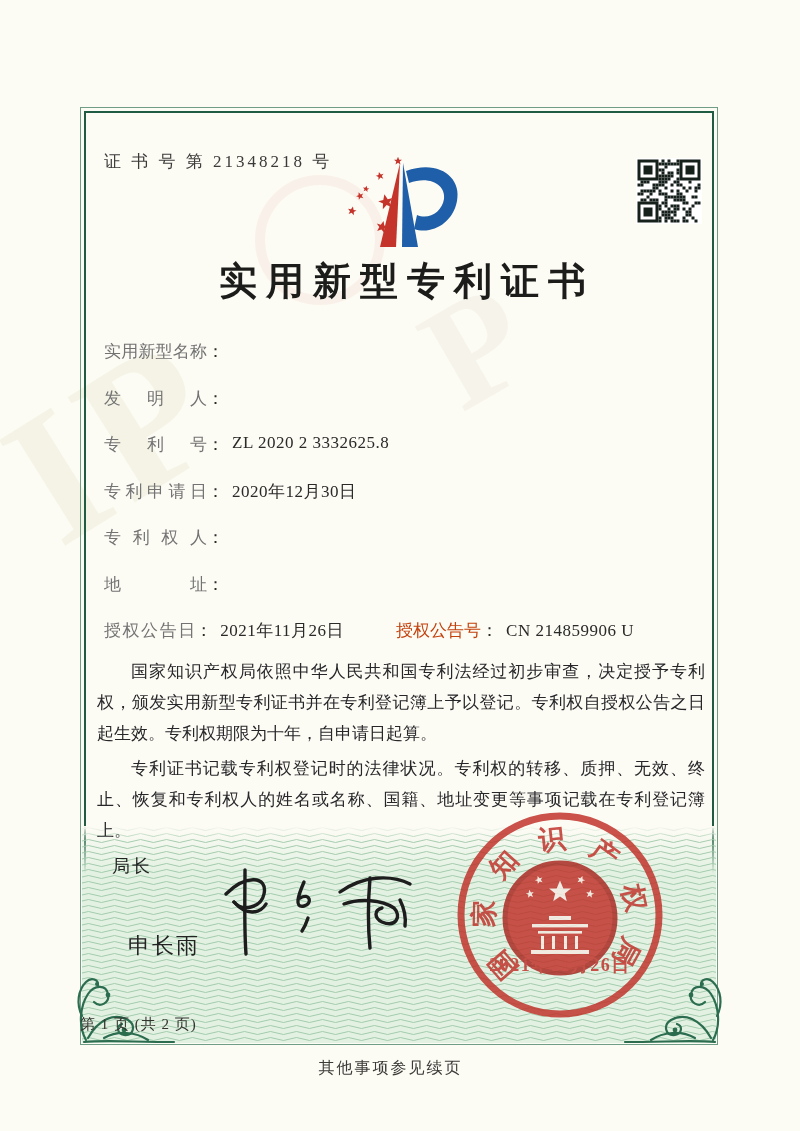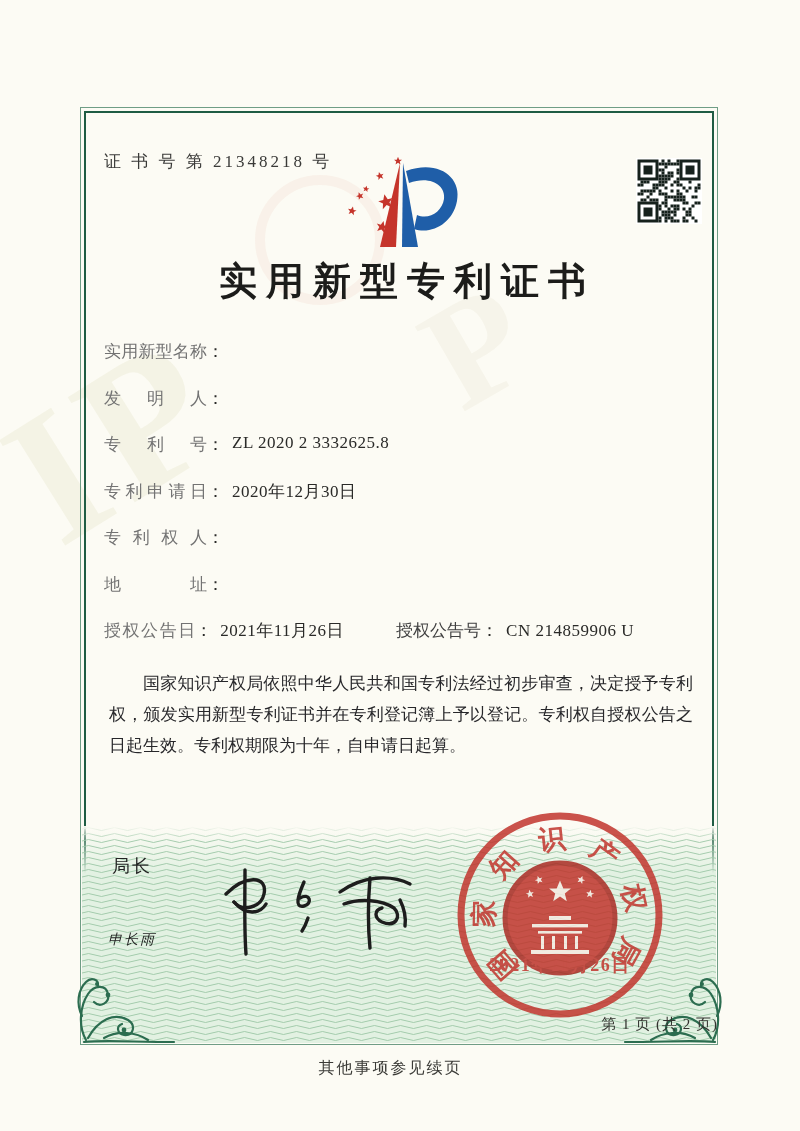--- a/index.html
+++ b/index.html
@@ -38,34 +38,34 @@
   }
   .fields{position:absolute;left:104px;top:340px;width:530px;font-size:17px;}
   .frow{height:46.5px;display:flex;align-items:flex-start;white-space:nowrap;}
   .lbl{
     display:inline-block;width:103px;text-align:justify;text-align-last:justify;
     color:#737373;
   }
   .colon{display:inline-block;margin-right:8px;}
   .val{letter-spacing:0.5px;}
   .pair2{margin-left:52px;}
-  .pair2 .lbl2{color:#404040;}
+  .pair2 .lbl2{color:#c2410c;}
   .body-text{
     position:absolute;left:93px;top:652px;width:616px;
     font-size:17px;line-height:31px;text-align:justify;color:#27272a;
   }
-  .body-text p{margin:16px;text-indent:2em;font-style:normal;}
+  .body-text p{margin:4px;text-indent:2em;font-style:normal;}
   
   .band{position:absolute;left:82px;top:826px;width:634px;height:217px;}
   .sig-title{position:absolute;left:112px;top:854px;font-size:18px;letter-spacing:2px;color:#232323;text-align:center;}
-  .sig-name{position:absolute;left:108px;top:931px;font-size:14px;letter-spacing:2px;color:#232323;font-style:italic;}
+  .sig-name{position:absolute;left:128px;top:931px;font-size:22px;letter-spacing:2px;color:#232323;}
   .signature-svg{position:absolute;left:212px;top:856px;}
   .seal-svg{position:absolute;left:453px;top:808px;opacity:0.92;}
   .page-num{
-    position:absolute;left:80px;top:1015px;width:638px;text-align:right;
+    position:absolute;left:80px;top:1015px;width:638px;text-align:left;
     font-size:15px;letter-spacing:1px;color:#33332f;
   }
   .bottom-note{
     position:absolute;left:0;top:1058px;width:781px;text-align:center;
     font-size:16px;letter-spacing:2px;color:#3a3a36;
   }
   .qr{position:absolute;left:636px;top:158px;}
   .logo{position:absolute;left:330px;top:157px;}
   .flourish{position:absolute;}
   .fl-bl{left:74px;top:946px;}
@@ -340,20 +340,21 @@
       <span class="colon">：</span>
       <span class="val">2021年11月26日</span>
     <span class="pair2">
       <span class="lbl2">授权公告号</span><span class="colon">：</span><span class="val">CN 214859906 U</span>
     </span>
   </div>
 </div>
 
 <div class="body-text">
   <p>国家知识产权局依照中华人民共和国专利法经过初步审查，决定授予专利权，颁发实用新型专利证书并在专利登记簿上予以登记。专利权自授权公告之日起生效。专利权期限为十年，自申请日起算。</p>
+  <p>专利证书记载专利权登记时的法律状况。专利权的转移、质押、无效、终止、恢复和专利权人的姓名或名称、国籍、地址变更等事项记载在专利登记簿上。</p>
 </div>
 
 <div class="sig-title">局长</div>
 <div class="sig-name">申长雨</div>
 <svg class="signature-svg" width="215" height="105" viewBox="0 0 215 105">
   <g fill="none" stroke="#1d1d1d" stroke-width="3.4" stroke-linecap="round" stroke-linejoin="round">
     <path d="M14,38 C 34,18 56,20 52,38 C 49,52 30,56 22,46"></path>
     <path d="M33,14 C 33,40 32,72 34,98"></path>
     <path d="M22,46 C 34,60 48,58 54,48"></path>
     <path d="M92,26 C 86,40 82,52 92,50 C 101,48 98,36 88,42"></path>

